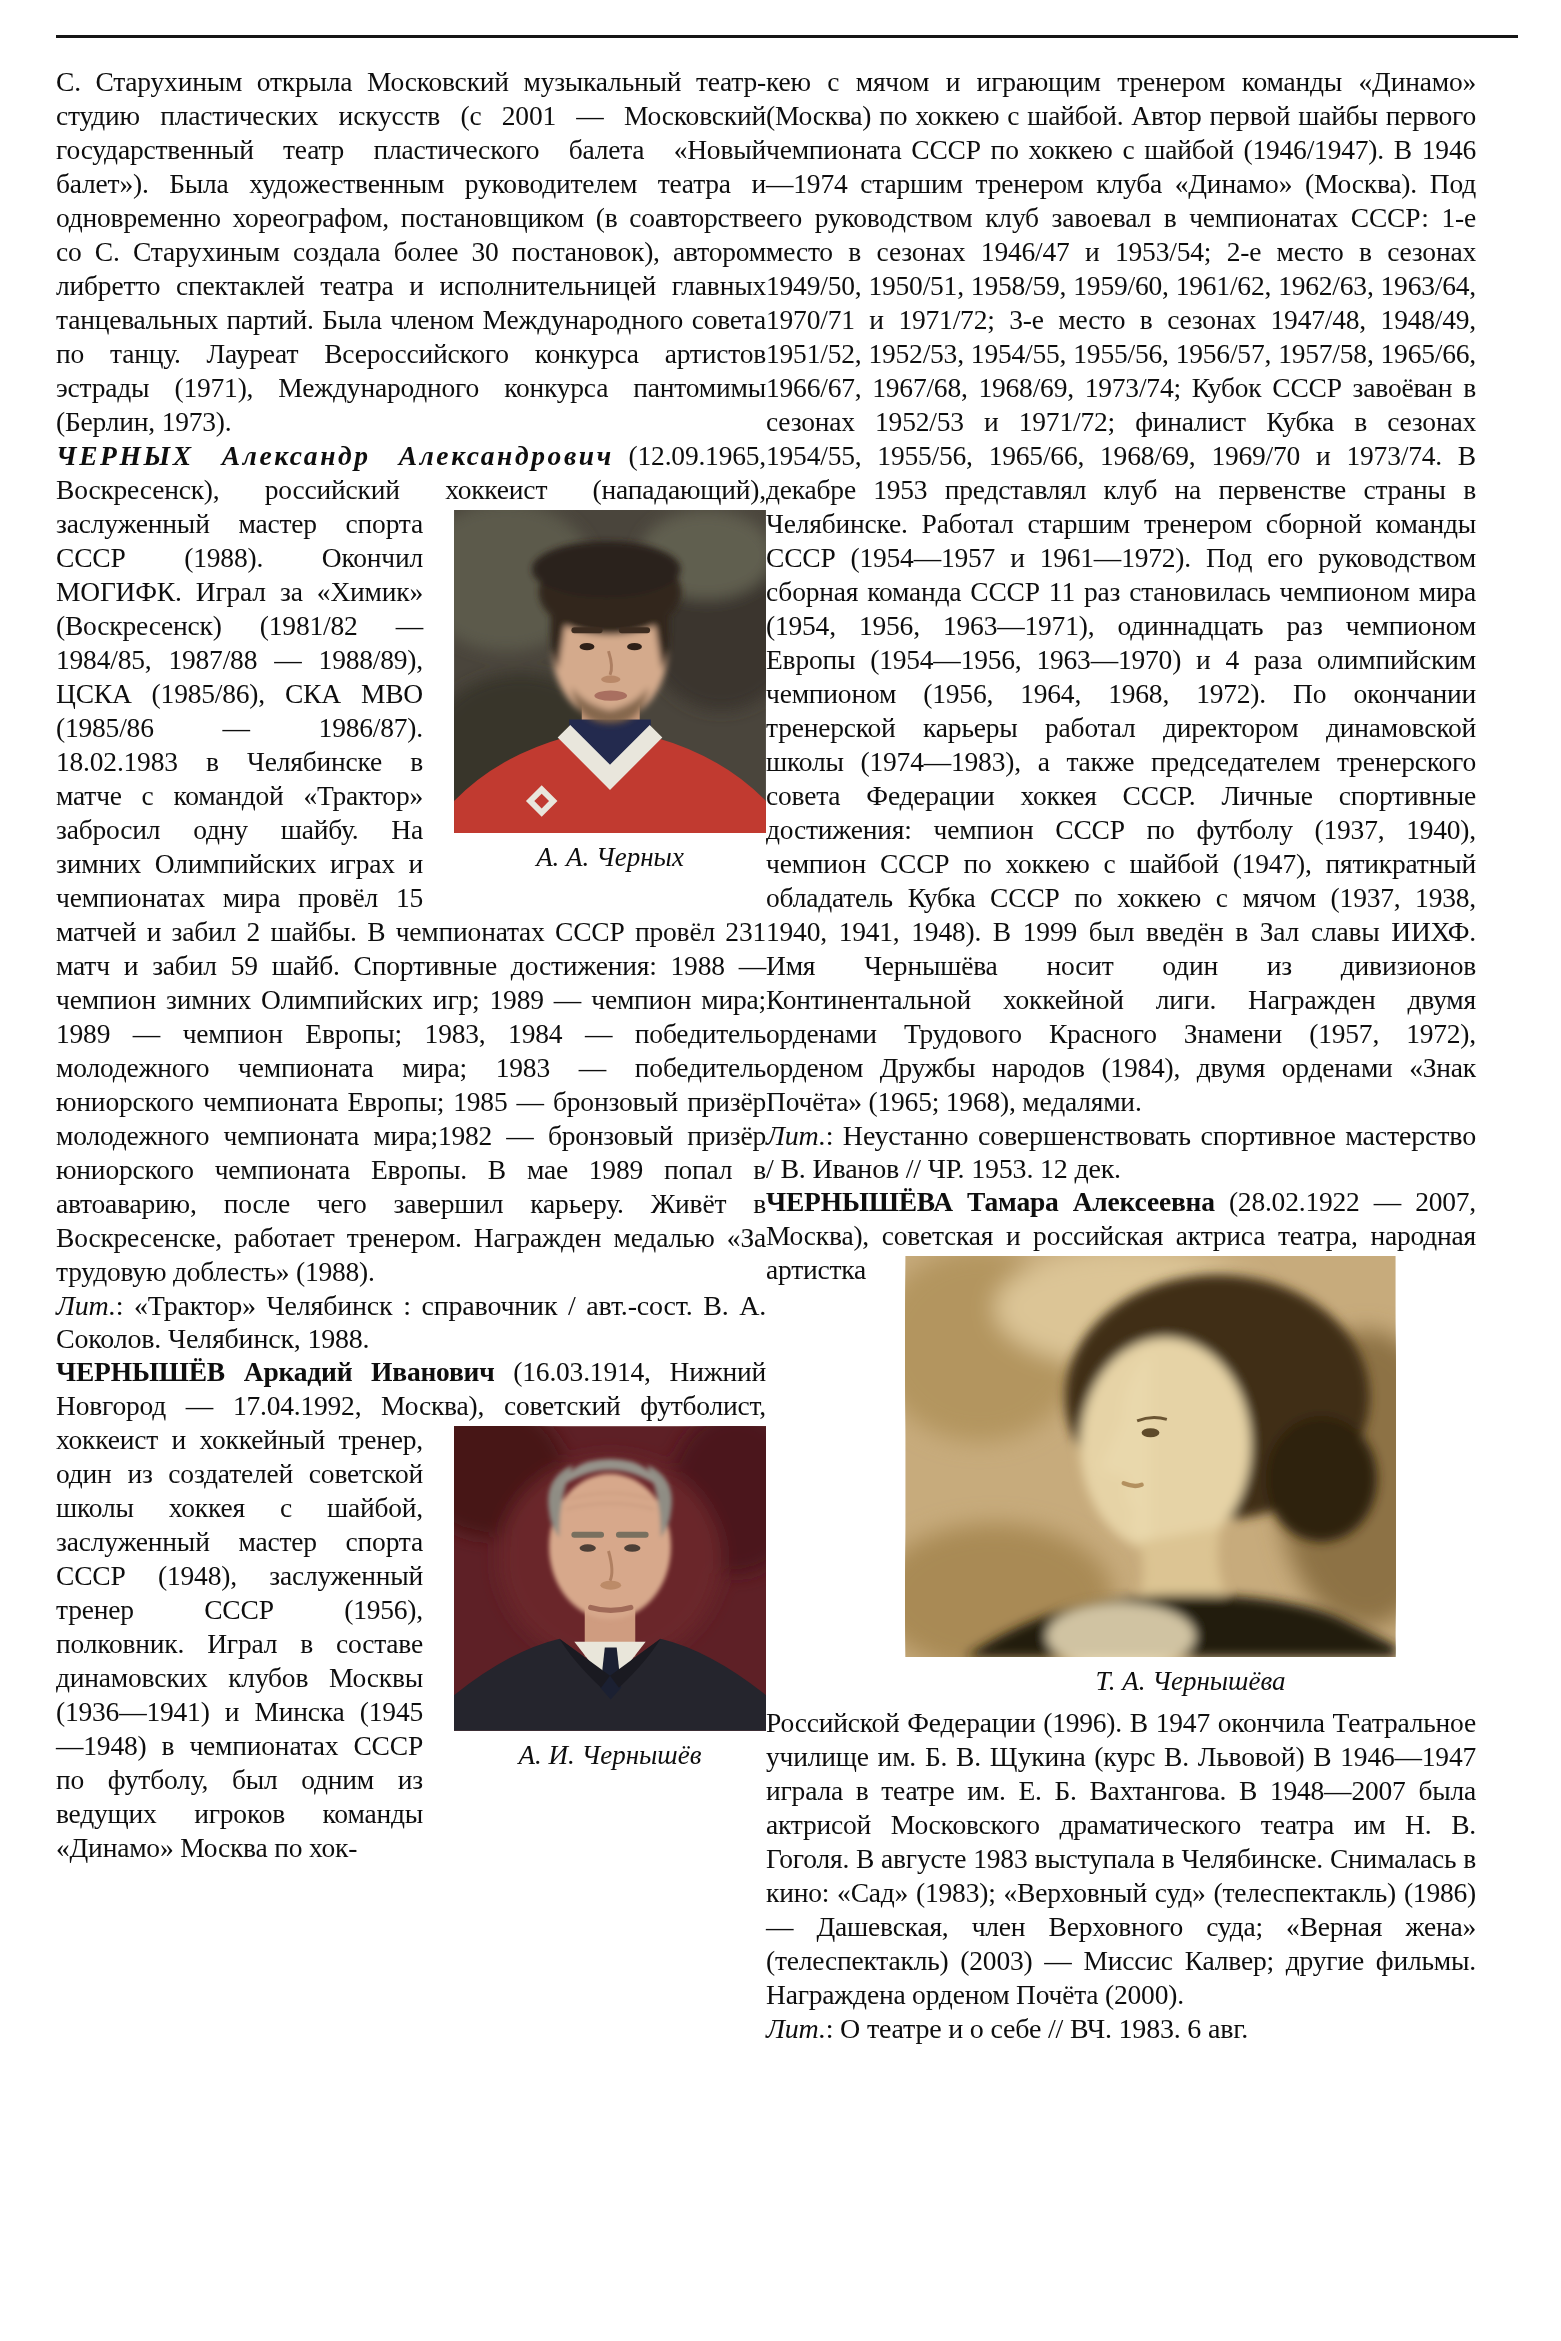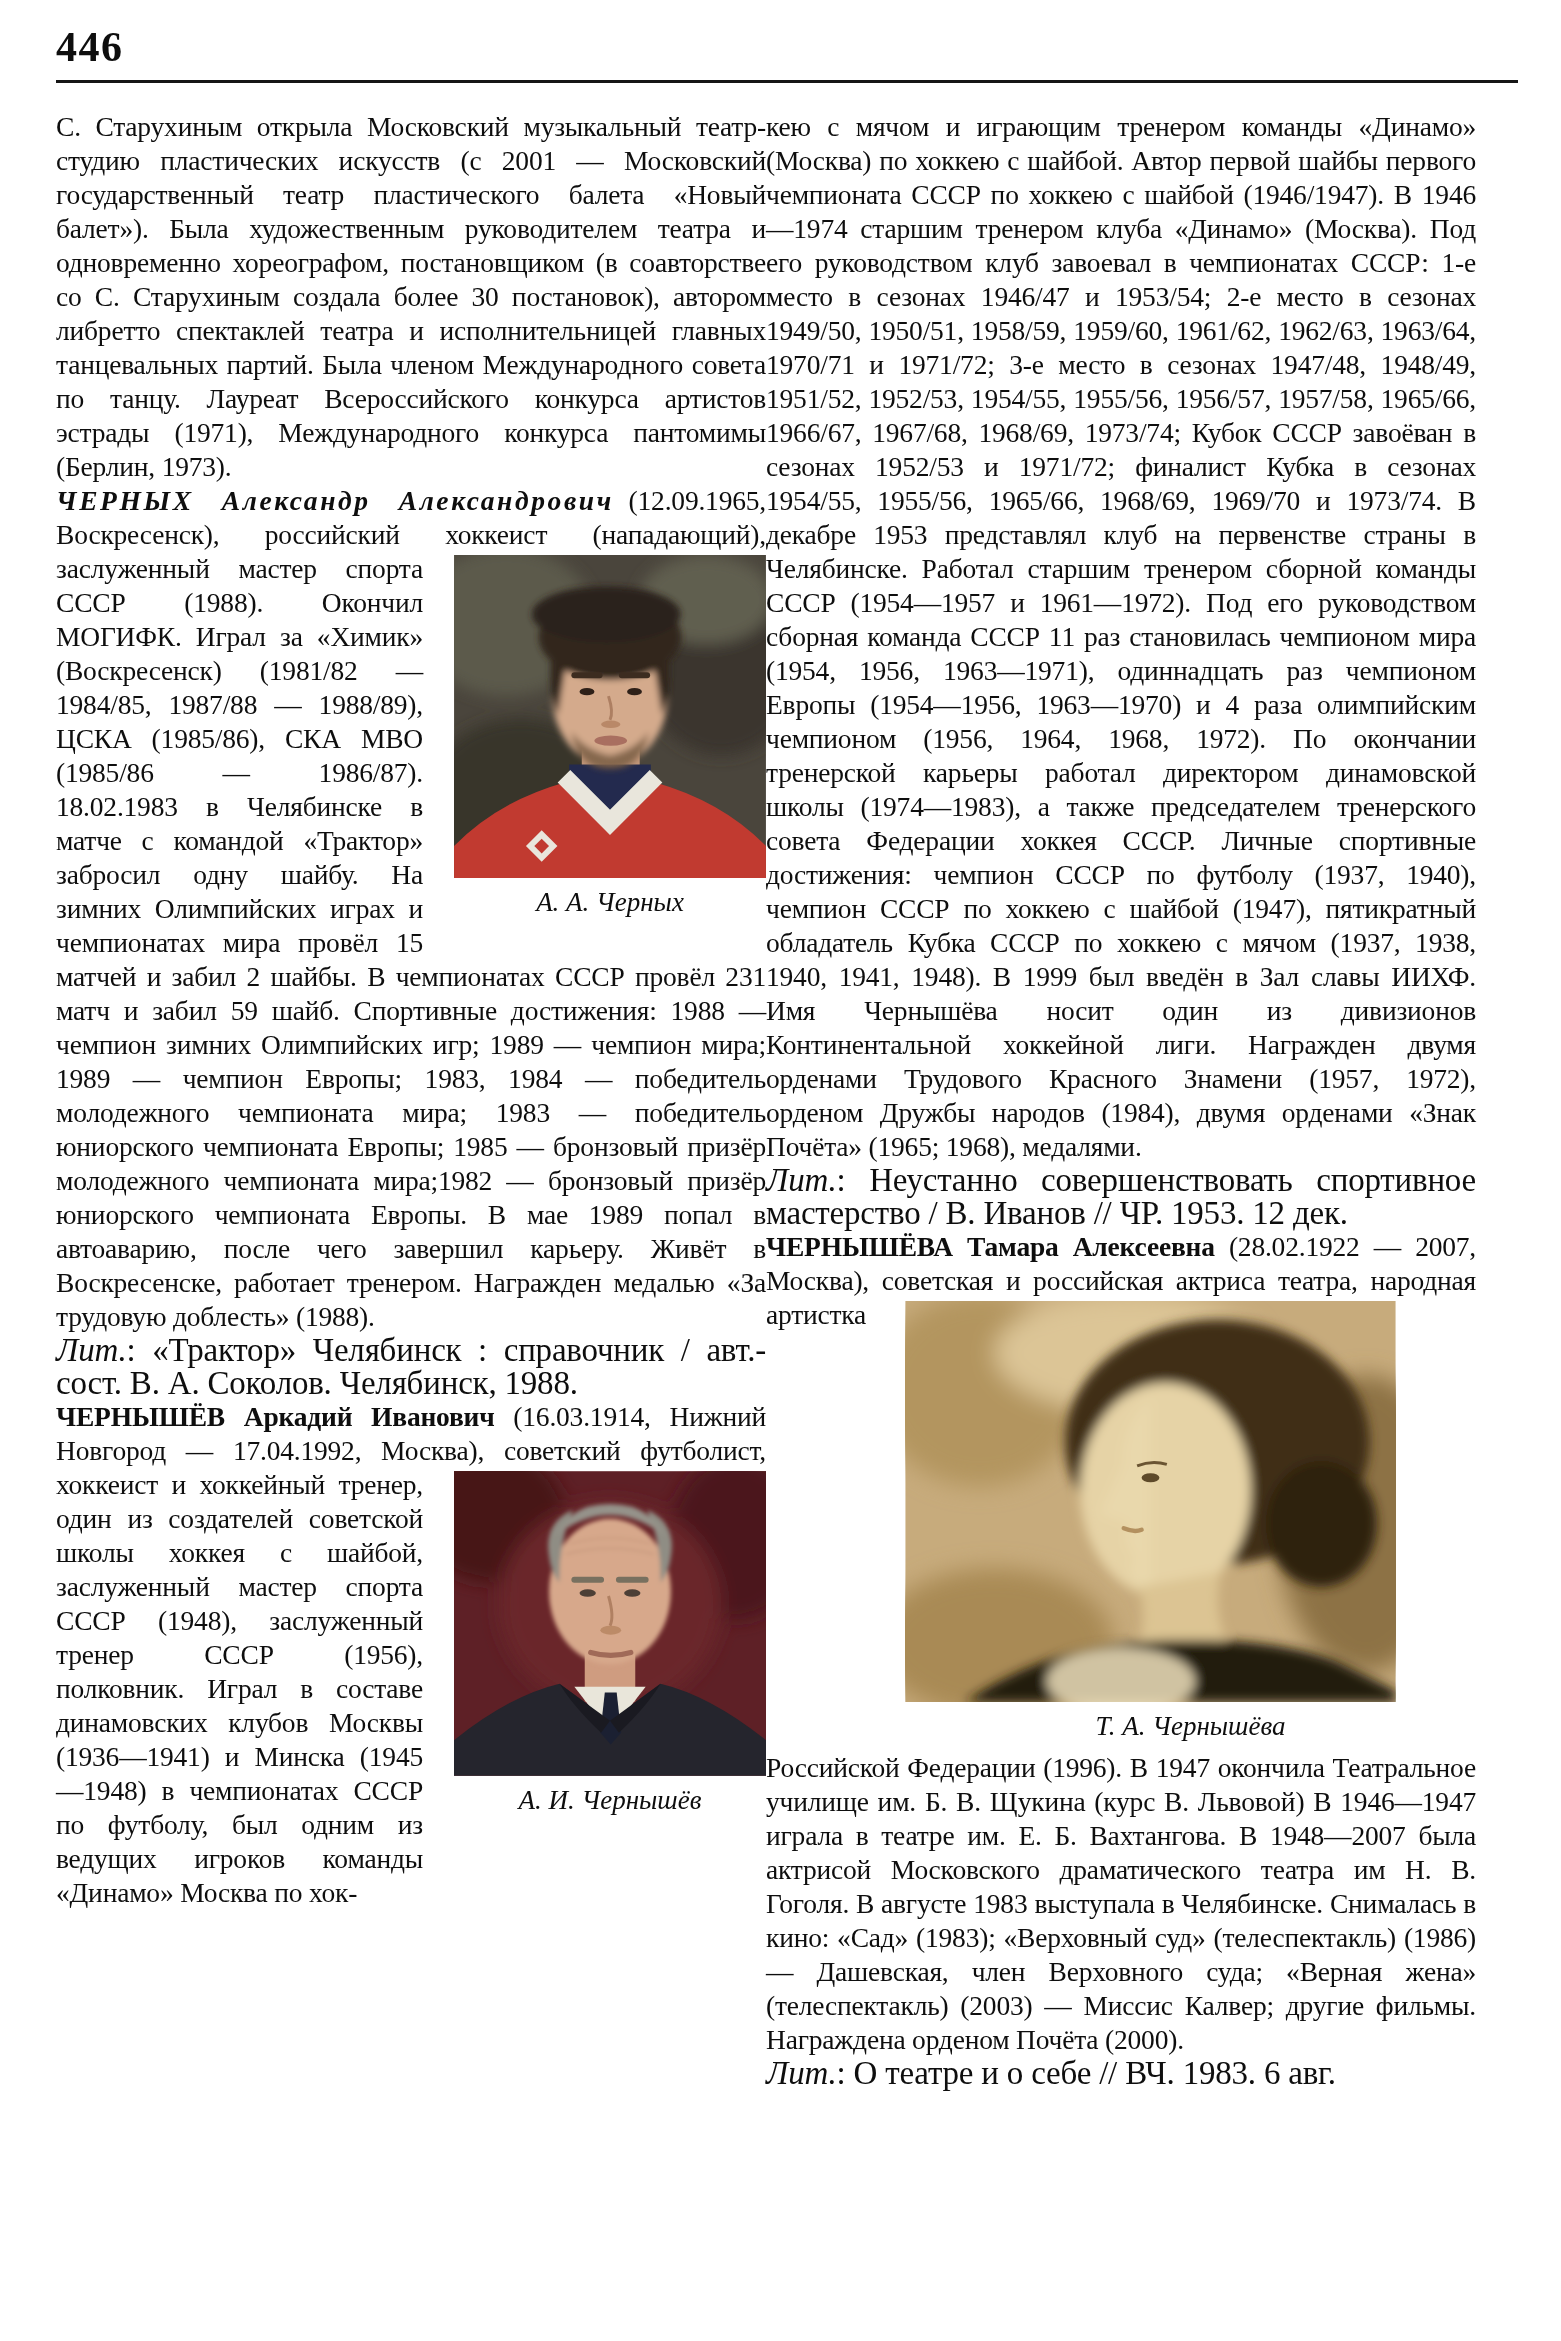--- a/index.html
+++ b/index.html
@@ -29,21 +29,21 @@
     margin: 0;
     font-size: 27.5px; line-height: 34px;
     text-align: justify;
     letter-spacing: -0.2px;
   }
   .entry { margin-top: 33px; }
   .entry-heading { font-weight: bold; }
   .heading-spaced { letter-spacing: 2.6px; word-spacing: 10.4px; font-style: italic; }
   p.lit-line {
     margin: 0;
-    font-size: 33px; line-height: 33px;
+    font-size: 28px; line-height: 33px;
     text-align: justify;
     letter-spacing: -0.2px;
   }
   .lit-label { font-style: italic; }
   .photo-float {
     float: right;
     margin: 3px 0 9px 31px;
   }
   .photo-float.w420 { width: 312px; }
   .photo-float.w660 { width: 571px; }
@@ -57,21 +57,20 @@
     line-height: 31px;
     margin-top: 9px;
     letter-spacing: 0;
   }
 </style>
 </head>
 <body>
 
 <div class="page">
 
-  <div class="page-number">446</div>
   <div class="header-rule"></div>
 
   <div class="columns">
 
     <div class="col">
 
       <p class="body-text">С. Старухиным открыла Московский музыкальный театр-студию пластических искусств (с 2001 — Московский государственный театр пластического балета «Новый балет»). Была художественным руководителем театра и одновременно хореографом, постановщиком (в соавторстве со С. Старухиным создала более 30 постановок), автором либретто спектаклей театра и исполнительницей главных танцевальных партий. Была членом Международного совета по танцу. Лауреат Всероссийского конкурса артистов эстрады (1971), Международного конкурса пантомимы (Берлин, 1973).</p>
 
       <p class="body-text entry">
         <span class="entry-heading heading-spaced">ЧЕРНЫХ Александр Александрович</span>

